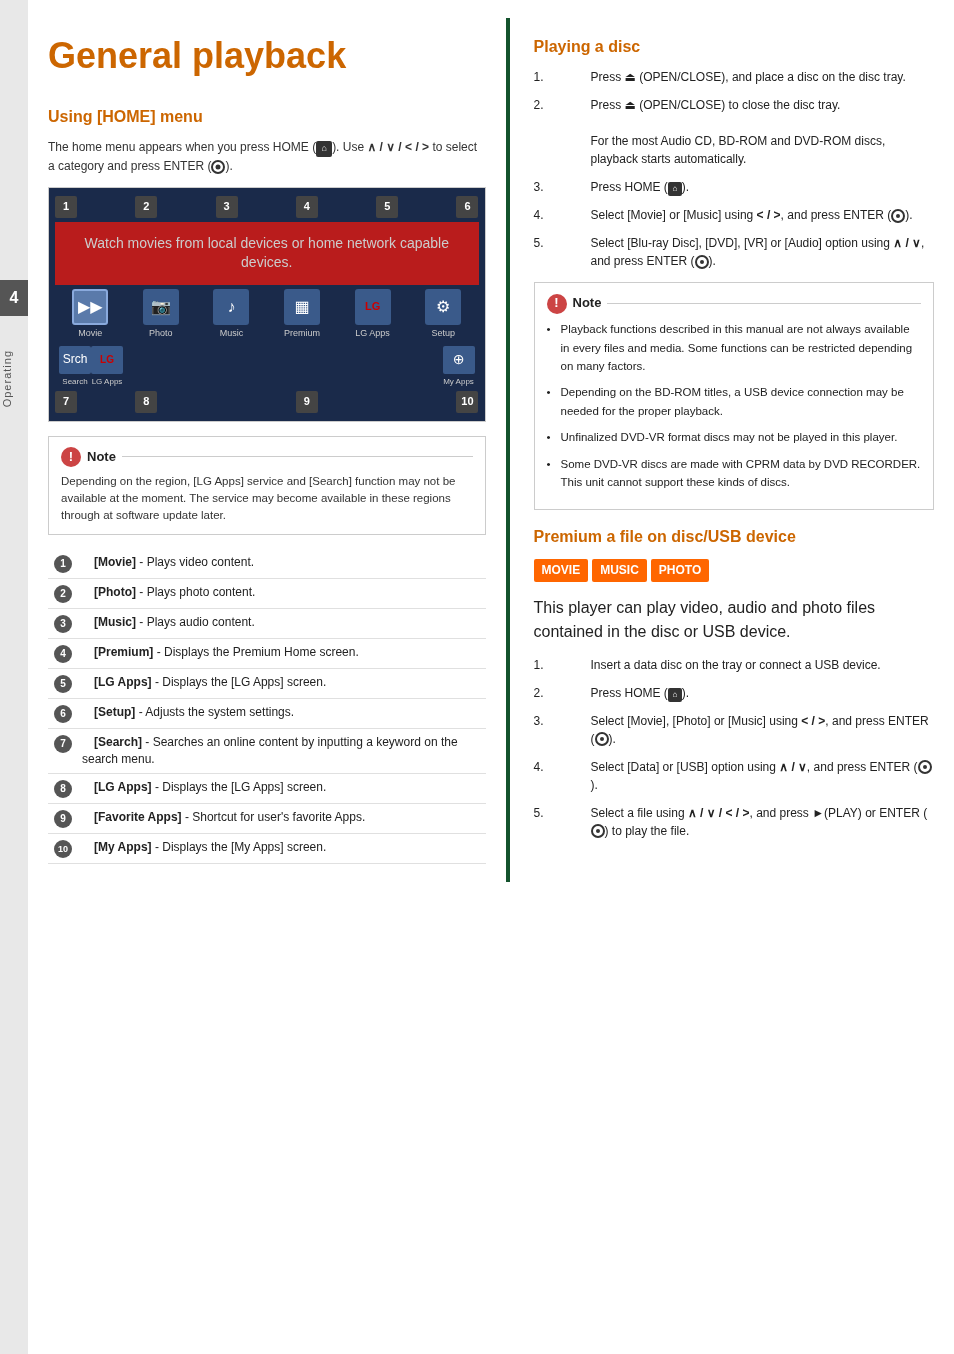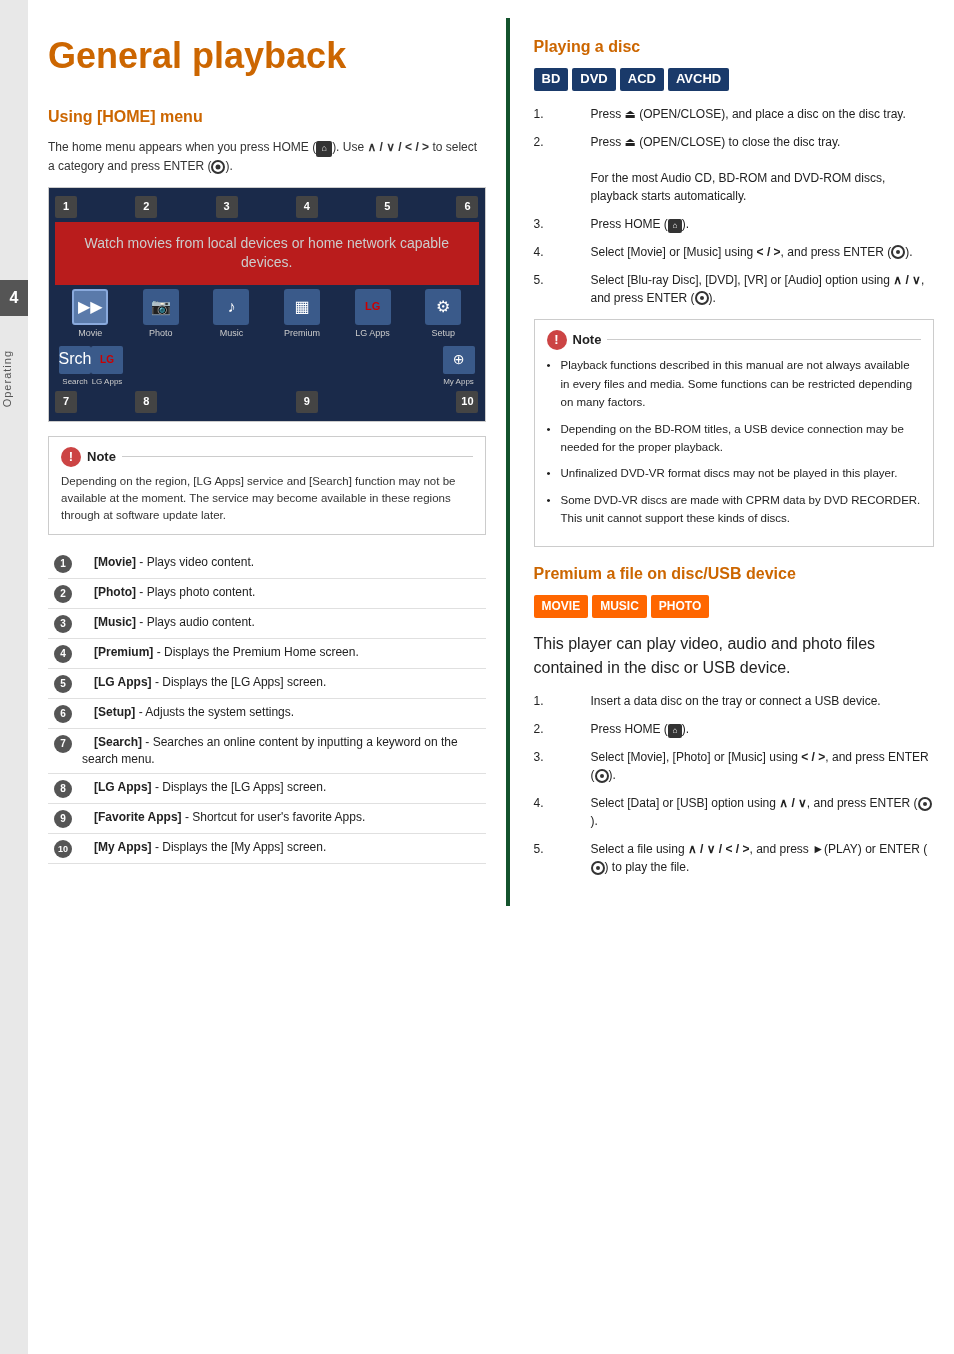--- a/index.html
+++ b/index.html
@@ -487,21 +487,21 @@
               <div class="menu-icon-label">LG Apps</div>
             </div>
             <div class="menu-icon-item">
               <div class="menu-icon-box">⚙</div>
               <div class="menu-icon-label">Setup</div>
             </div>
           </div>
 
           <div class="menu-bottom-row">
             <div class="menu-bottom-item">
-              <div class="menu-bottom-icon" style="font-size:16px;">Srch</div>
+              <div class="menu-bottom-icon" style="font-size:12px;">Srch</div>
               <div class="menu-bottom-label">Search</div>
             </div>
             <div class="menu-bottom-item">
               <div class="menu-bottom-icon" style="font-size:10px;font-weight:bold;color:#cc0000;">LG</div>
               <div class="menu-bottom-label">LG Apps</div>
             </div>
             <div style="flex:1;"></div>
             <div class="menu-bottom-item">
               <div class="menu-bottom-icon" style="font-size:14px;">⊕</div>
               <div class="menu-bottom-label">My Apps</div>
@@ -571,26 +571,20 @@
             </tr>
           </tbody>
         </table>
 
       </div>
 
       <div class="right-col">
 
         <h2 class="subsection-title">Playing a disc</h2>
 
-        <div class="format-badges">
-          <span class="format-badge badge-bd">BD</span>
-          <span class="format-badge badge-dvd">DVD</span>
-          <span class="format-badge badge-acd">ACD</span>
-          <span class="format-badge badge-avchd">AVCHD</span>
-        </div>
 
         <div class="steps-list">
           <div class="play-step">
             <span class="play-step-num">1.</span>
             <span class="play-step-text">Press ⏏ (OPEN/CLOSE), and place a disc on the disc tray.</span>
           </div>
           <div class="play-step">
             <span class="play-step-num">2.</span>
             <span class="play-step-text">Press ⏏ (OPEN/CLOSE) to close the disc tray.<br><br>For the most Audio CD, BD-ROM and DVD-ROM discs, playback starts automatically.</span>
           </div>

